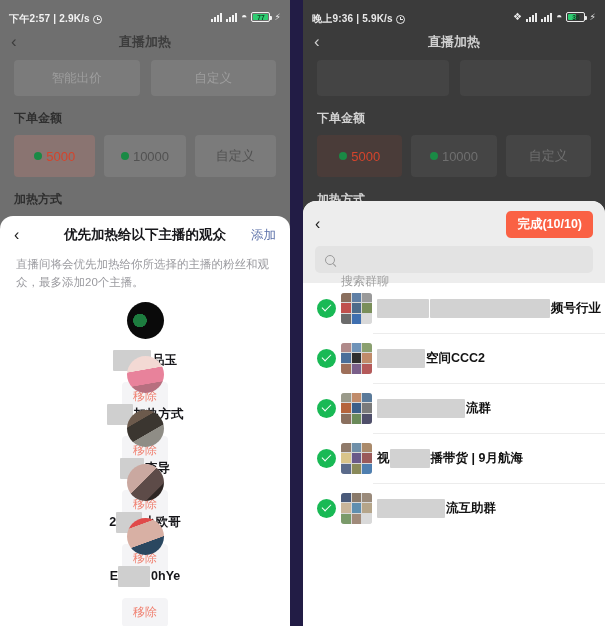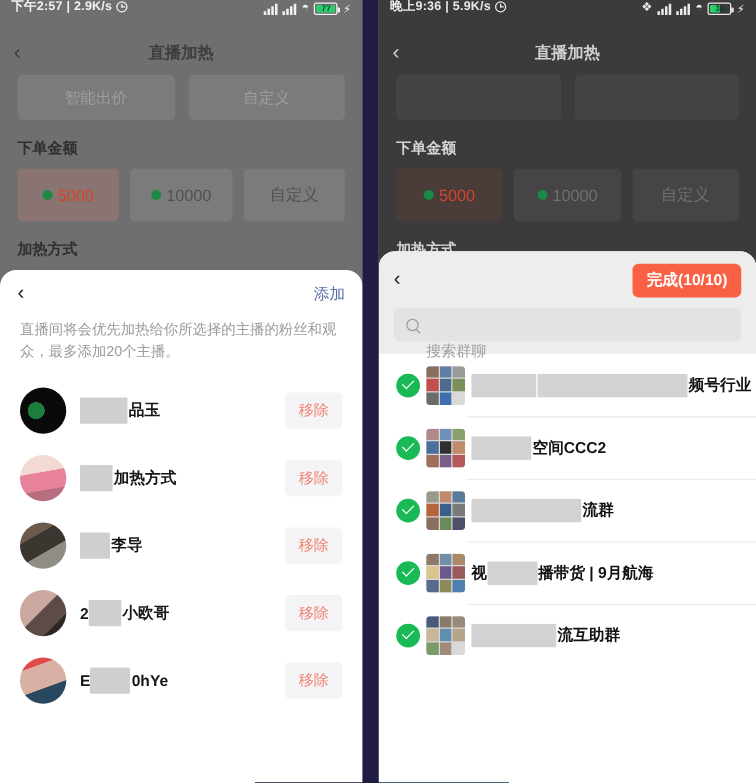--- a/index.html
+++ b/index.html
@@ -8,30 +8,30 @@
     background: #1e1b3a;
     font-family: "Liberation Sans", "DejaVu Sans", sans-serif;
     overflow: hidden;
   }
   .screens { display: flex; width: 605px; height: 626px; }
 
   
   .panel { position: relative; height: 626px; overflow: hidden; }
   .panel-left  { width: 290px; background: #6b6b6b; }
   .gap-left    { width: 13px; background: #221c45; height: 626px; }
-  .panel-right { width: 302px; background: #5eead4; }
+  .panel-right { width: 302px; background: #fde047; }
 
   
   .bg-app { position: absolute; inset: 0; }
   .panel-left  .bg-app { background: #6f6f6f; }
   .panel-right .bg-app { background: #3b3b3b; }
 
   
   .statusbar {
-    height: 22px; display: flex; align-items: flex-end;
+    height: 22px; display: flex; align-items: flex-start;
     justify-content: space-between; padding: 12px 9px;
     font-size: 10px; font-weight: bold; letter-spacing: .2px;
   }
   .panel-left  .statusbar { color: #f2f2f2; }
   .panel-right .statusbar { color: #e9e9e9; }
   .sb-left { display: flex; align-items: center; gap: 3px; }
   .sb-right { display: flex; align-items: center; gap: 4px; }
   .icon-clock {
     width: 9px; height: 9px; border: 1.2px solid currentColor;
     border-radius: 50%; position: relative; display: inline-block;
@@ -113,21 +113,21 @@
   .sheet-head .action {
     margin-left: auto; font-size: 12.5px; color: #5a6fa8; position: relative; z-index: 2;
   }
   .sheet-desc {
     padding: 2px 16px 10px; font-size: 11.5px; line-height: 1.55;
     color: #9a9a9f;
   }
 
   .host-list { padding: 0 16px; }
   .host-row {
-    display: flex; align-items: center; gap: 11px; height: 54px;
+    display: flex; align-items: center; gap: 11px; height: 54px; flex-direction: column;
   }
   .avatar { width: 37px; height: 37px; border-radius: 50%; flex: 0 0 37px;
     overflow: hidden; position: relative; }
   .host-name { flex: 1; display: flex; align-items: center;
     font-size: 12.5px; color: #16161a; font-weight: bold; min-width: 0; }
   .redact { display: inline-block; background: #cfcfcf; border-radius: 1px;
     height: 14px; margin-right: 1px; vertical-align: middle; }
   .redact.tall { height: 21px; }
   .btn-remove {
     background: #f4f4f6; color: #f08070; border-radius: 4px;
@@ -232,20 +232,21 @@
           </div>
           <div class="amt">自定义</div>
         </div>
         <div class="sect-label">加热方式</div>
       </div>
     </div>
 
     <div class="sheet sheet-left">
       <div class="sheet-head">
         <span class="back">‹</span>
+        <span class="title">优先加热给以下主播的观众</span>
         <span class="action">添加</span>
       </div>
       <div class="sheet-desc">直播间将会优先加热给你所选择的主播的粉丝和观众，最多添加20个主播。</div>
 
       <div class="host-list">
 
         <div class="host-row">
           <span class="avatar" style="background:radial-gradient(circle at 35% 50%, #1d7d3f 0 22%, #0a0a0a 23%);"></span>
           <span class="host-name">
             <span class="redact tall" style="width:38px"></span>

